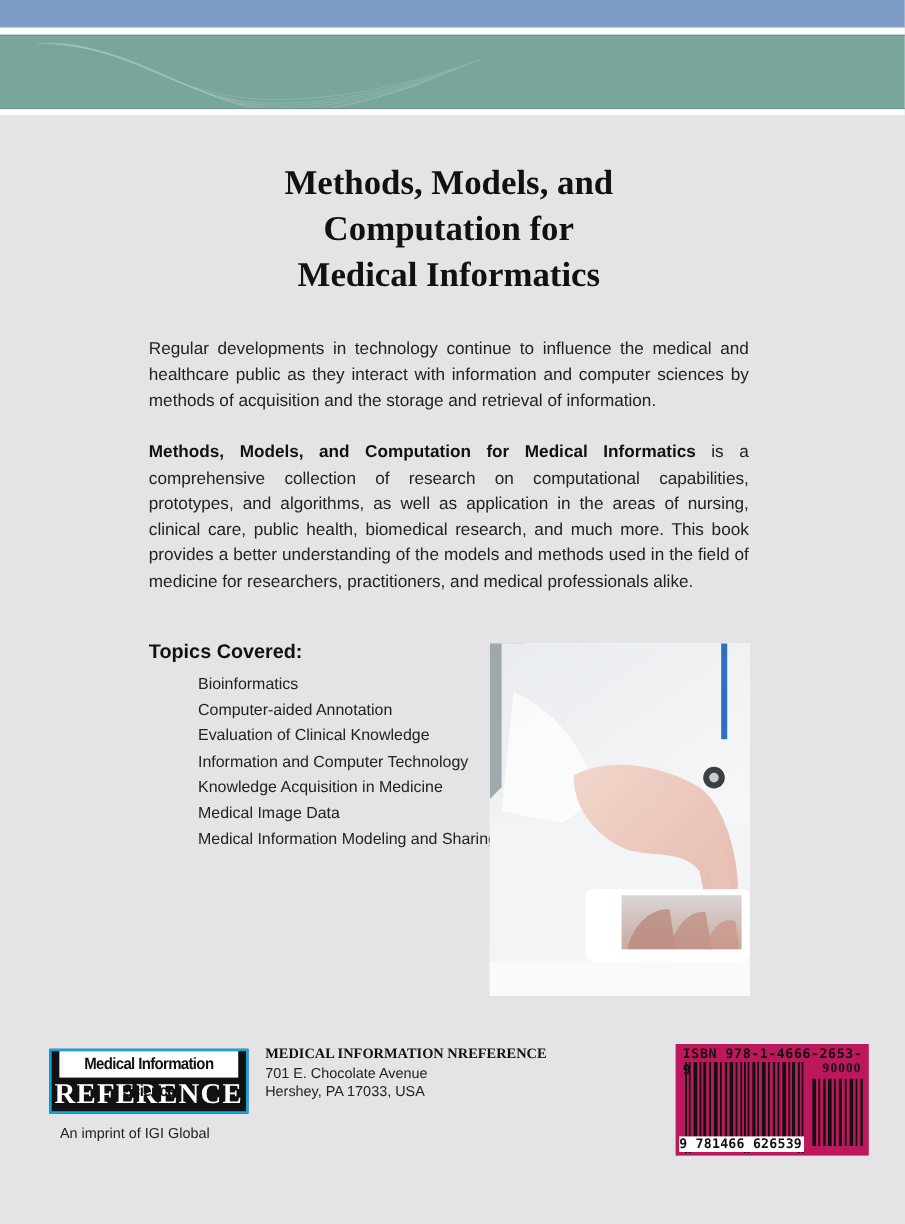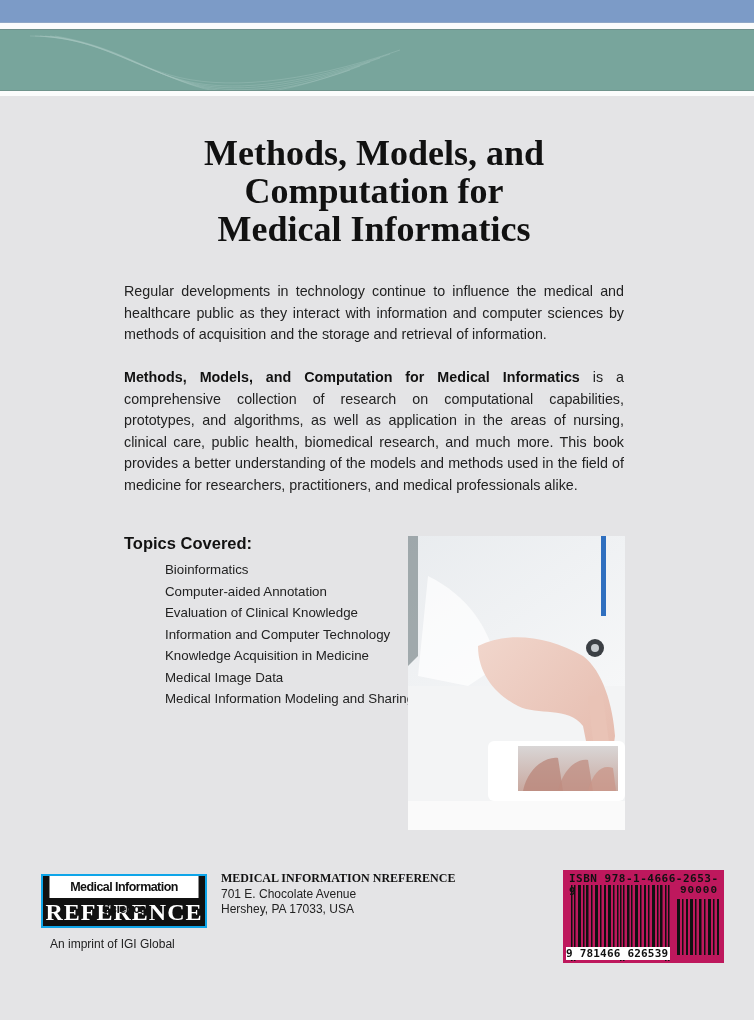--- a/index.html
+++ b/index.html
@@ -5,21 +5,21 @@
     * { margin: 0; padding: 0; box-sizing: border-box; }
     html, body { width: 754px; height: 1020px; overflow: hidden; }
     body { background: #e4e4e6; position: relative; font-family: "Liberation Sans", sans-serif; color: #1a1a1a; }
 
     .band-blue { position: absolute; left: 0; top: 0; width: 754px; height: 23px; background: #7c9bc7; border-bottom: 1px solid #8fa7c6; }
     .band-white1 { position: absolute; left: 0; top: 23px; width: 754px; height: 6px; background: #fbfcfc; }
     .band-teal { position: absolute; left: 0; top: 29px; width: 754px; height: 62px; background: #78a59c; border-top: 1px solid #6f8f8a; border-bottom: 1px solid #6f938c; overflow: hidden; }
     .band-white2 { position: absolute; left: 0; top: 91px; width: 754px; height: 5px; background: #fbfcfc; }
 
     .title { position: absolute; left: 120px; top: 134px; width: 508px; text-align: center;
-      font-family: "Liberation Serif", serif; font-weight: bold; font-size: 36px; line-height: 38px; color: #111; }
+      font-family: "Liberation Serif", serif; font-weight: bold; font-size: 29px; line-height: 38px; color: #111; }
 
     .para { position: absolute; left: 124px; width: 500px; font-size: 14.3px; line-height: 21.5px; color: #222; text-align: justify; }
     .para1 { top: 281px; }
     .para2 { top: 367px; }
     .para2 b { font-weight: bold; color: #111; }
 
     .topics-heading { position: absolute; left: 124px; top: 534px; font-size: 16.5px; font-weight: bold; color: #111; }
     .topics-list { position: absolute; left: 124px; top: 559px; list-style: none; margin-left: 41px; }
     .topics-list li { font-size: 13.3px; line-height: 21.5px; color: #222; }
 
@@ -29,21 +29,21 @@
     .logo { position: absolute; left: 41px; top: 874px; width: 166px; height: 54px; border: 2px solid #0ea5e9; background: #111; }
     .logo-top { background: #fff; height: 22px; font-family: "Liberation Sans", sans-serif; font-weight: bold; font-size: 13.6px; letter-spacing: -0.6px; text-align: center; line-height: 22px; color: #111; transform: scaleX(0.92); }
     .logo-bottom { color: #fff; font-family: "Liberation Serif", serif; font-weight: bold; font-size: 24px; letter-spacing: 1px; text-align: center; line-height: 28px; }
     .imprint { position: absolute; left: 50px; top: 937px; font-size: 12px; color: #222; }
 
     .publisher { position: absolute; left: 221px; top: 871px; font-size: 12px; line-height: 15.5px; color: #222; }
     .publisher .pub-name { font-weight: bold; color: #111; font-family: Liberation Serif, serif; }
 
     .barcode { position: absolute; left: 563px; top: 870px; width: 161px; height: 93px; background: #be185d; }
     .isbn-text { position: absolute; left: 6px; top: 2px; font-family: "DejaVu Sans Mono", monospace; font-weight: bold; font-size: 11px; letter-spacing: 0.5px; color: #111; }
-    .addon-text { position: absolute; right: 6px; top: 14px; font-family: Liberation Mono, monospace; font-weight: bold; font-size: 11px; letter-spacing: 1px; color: #111; }
+    .addon-text { position: absolute; right: 6px; top: 14px; font-family: Liberation Serif, serif; font-weight: bold; font-size: 11px; letter-spacing: 1px; color: #111; }
     .ean-text { position: absolute; left: 3px; top: 77px; font-family: "DejaVu Sans Mono", monospace; font-weight: bold; font-size: 11px; letter-spacing: 0.2px; color: #111; background: #fff; padding-right: 2px; }
     .bars { position: absolute; }
   </style>
 </head>
 <body>
 
 <div class="band-blue"></div>
 <div class="band-white1"></div>
 <div class="band-teal">
   <svg width="754" height="62" viewBox="0 0 754 62">

